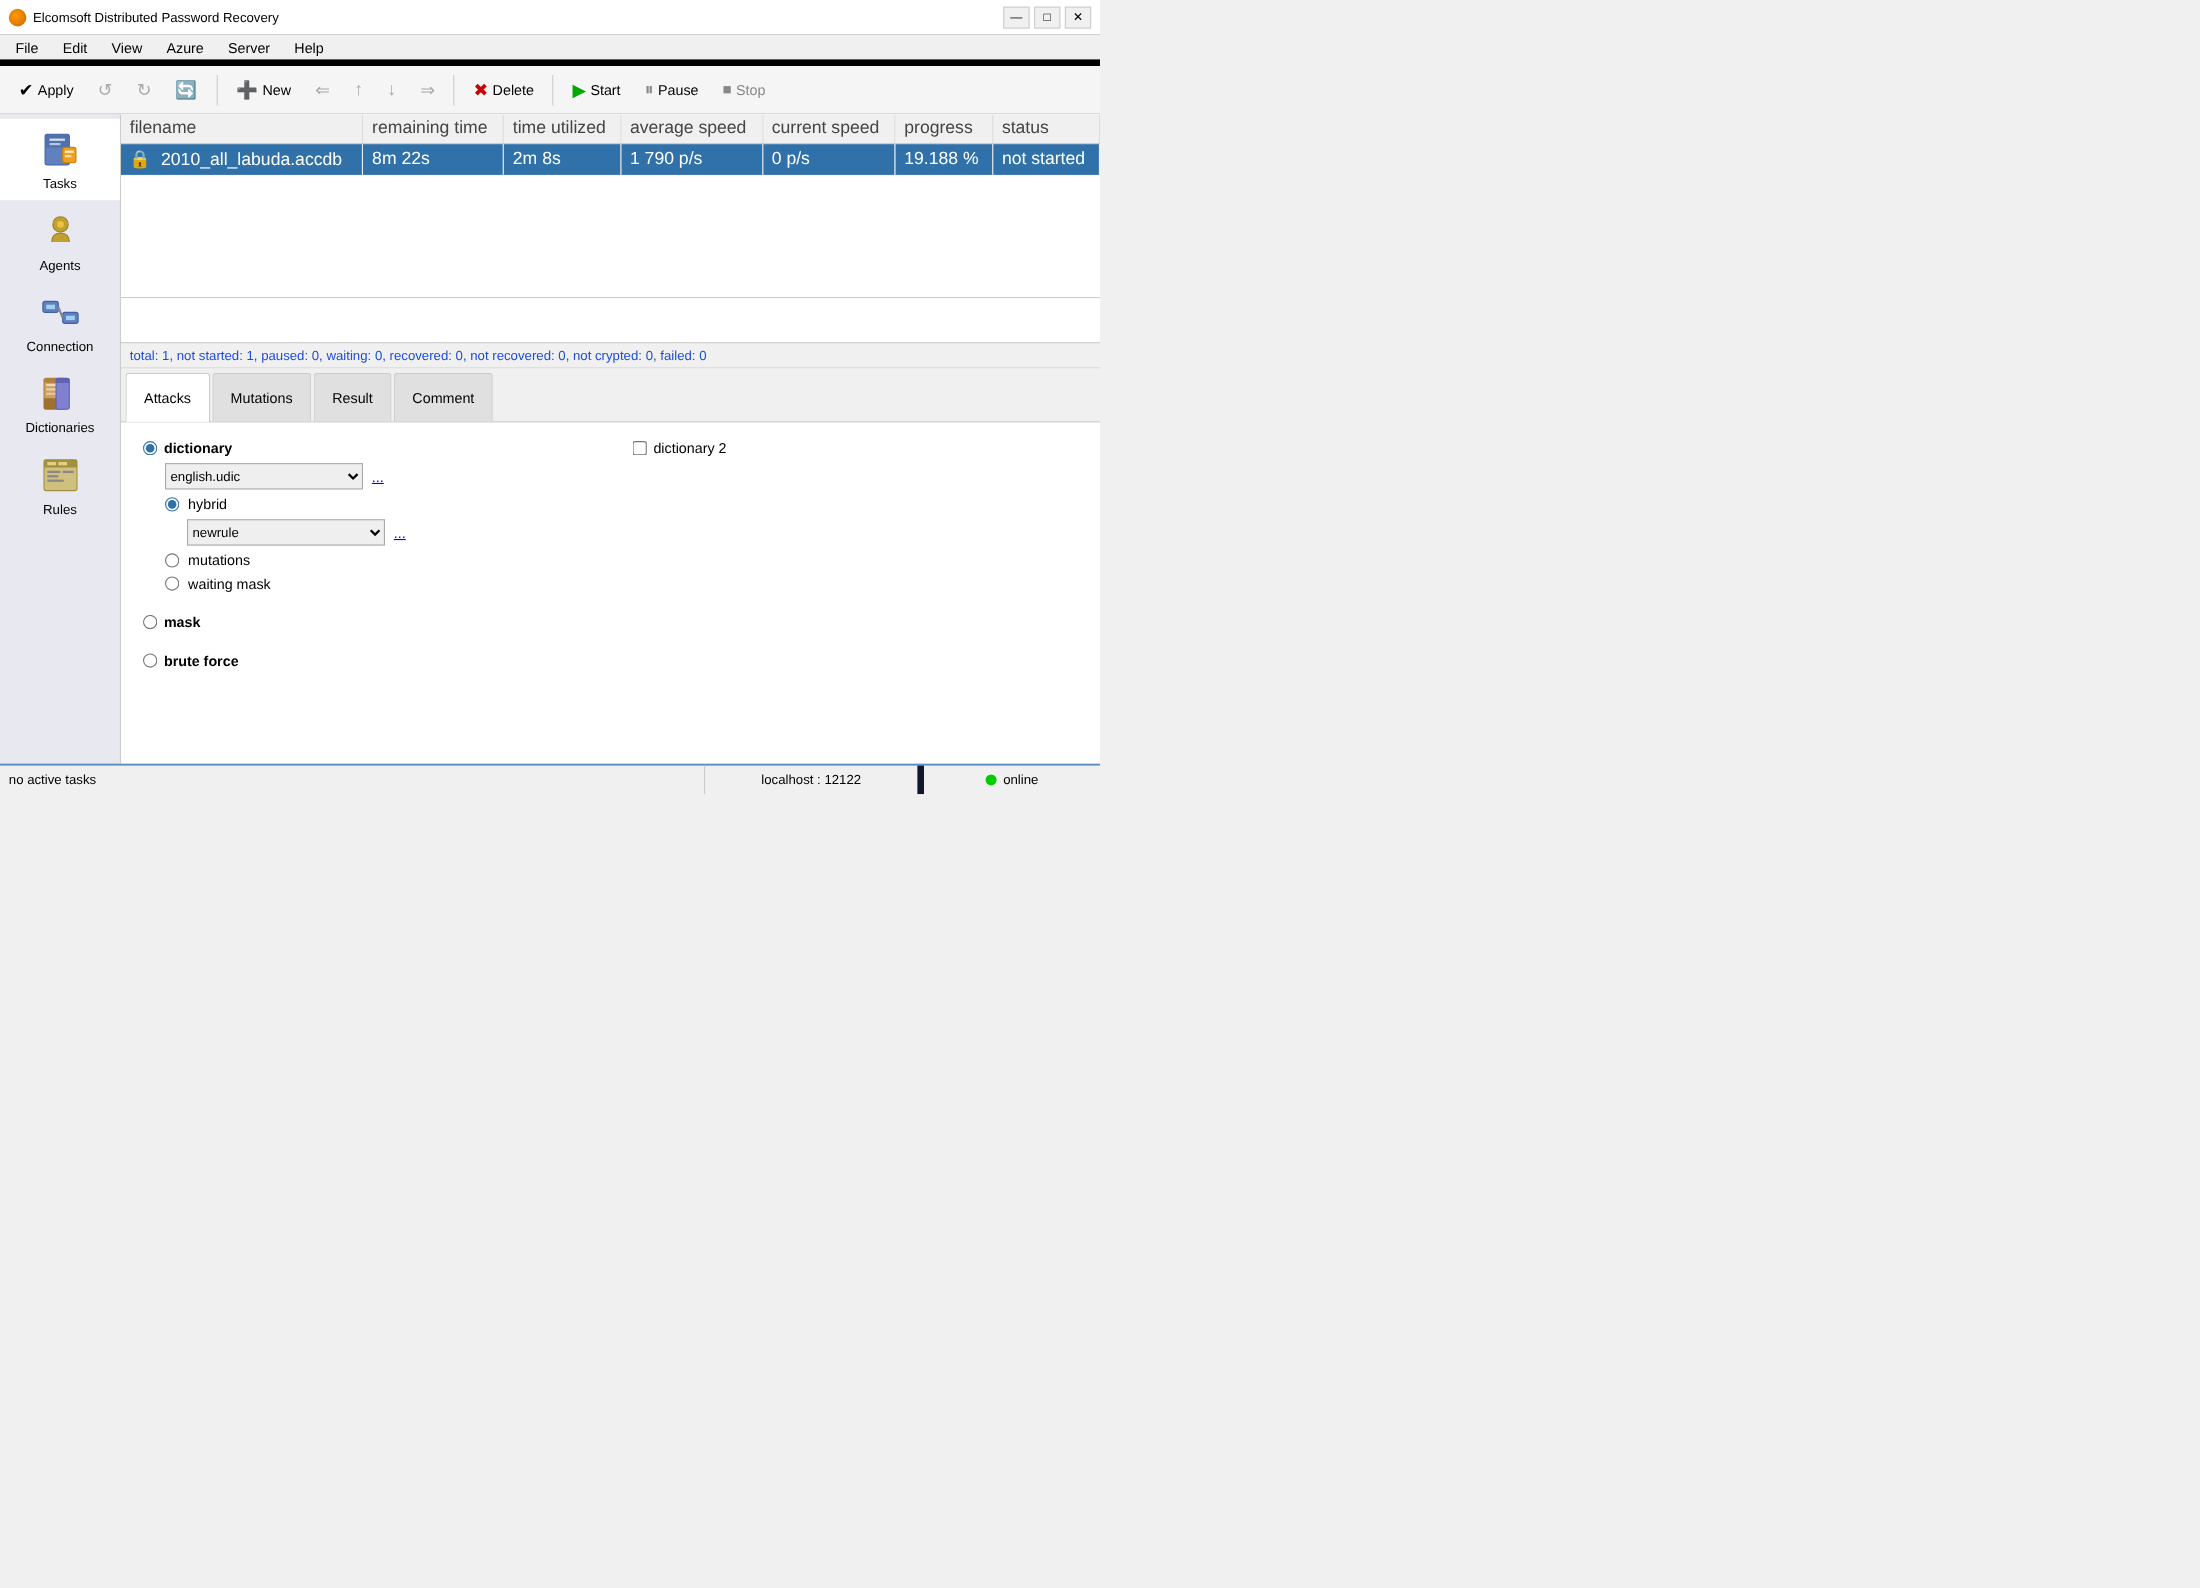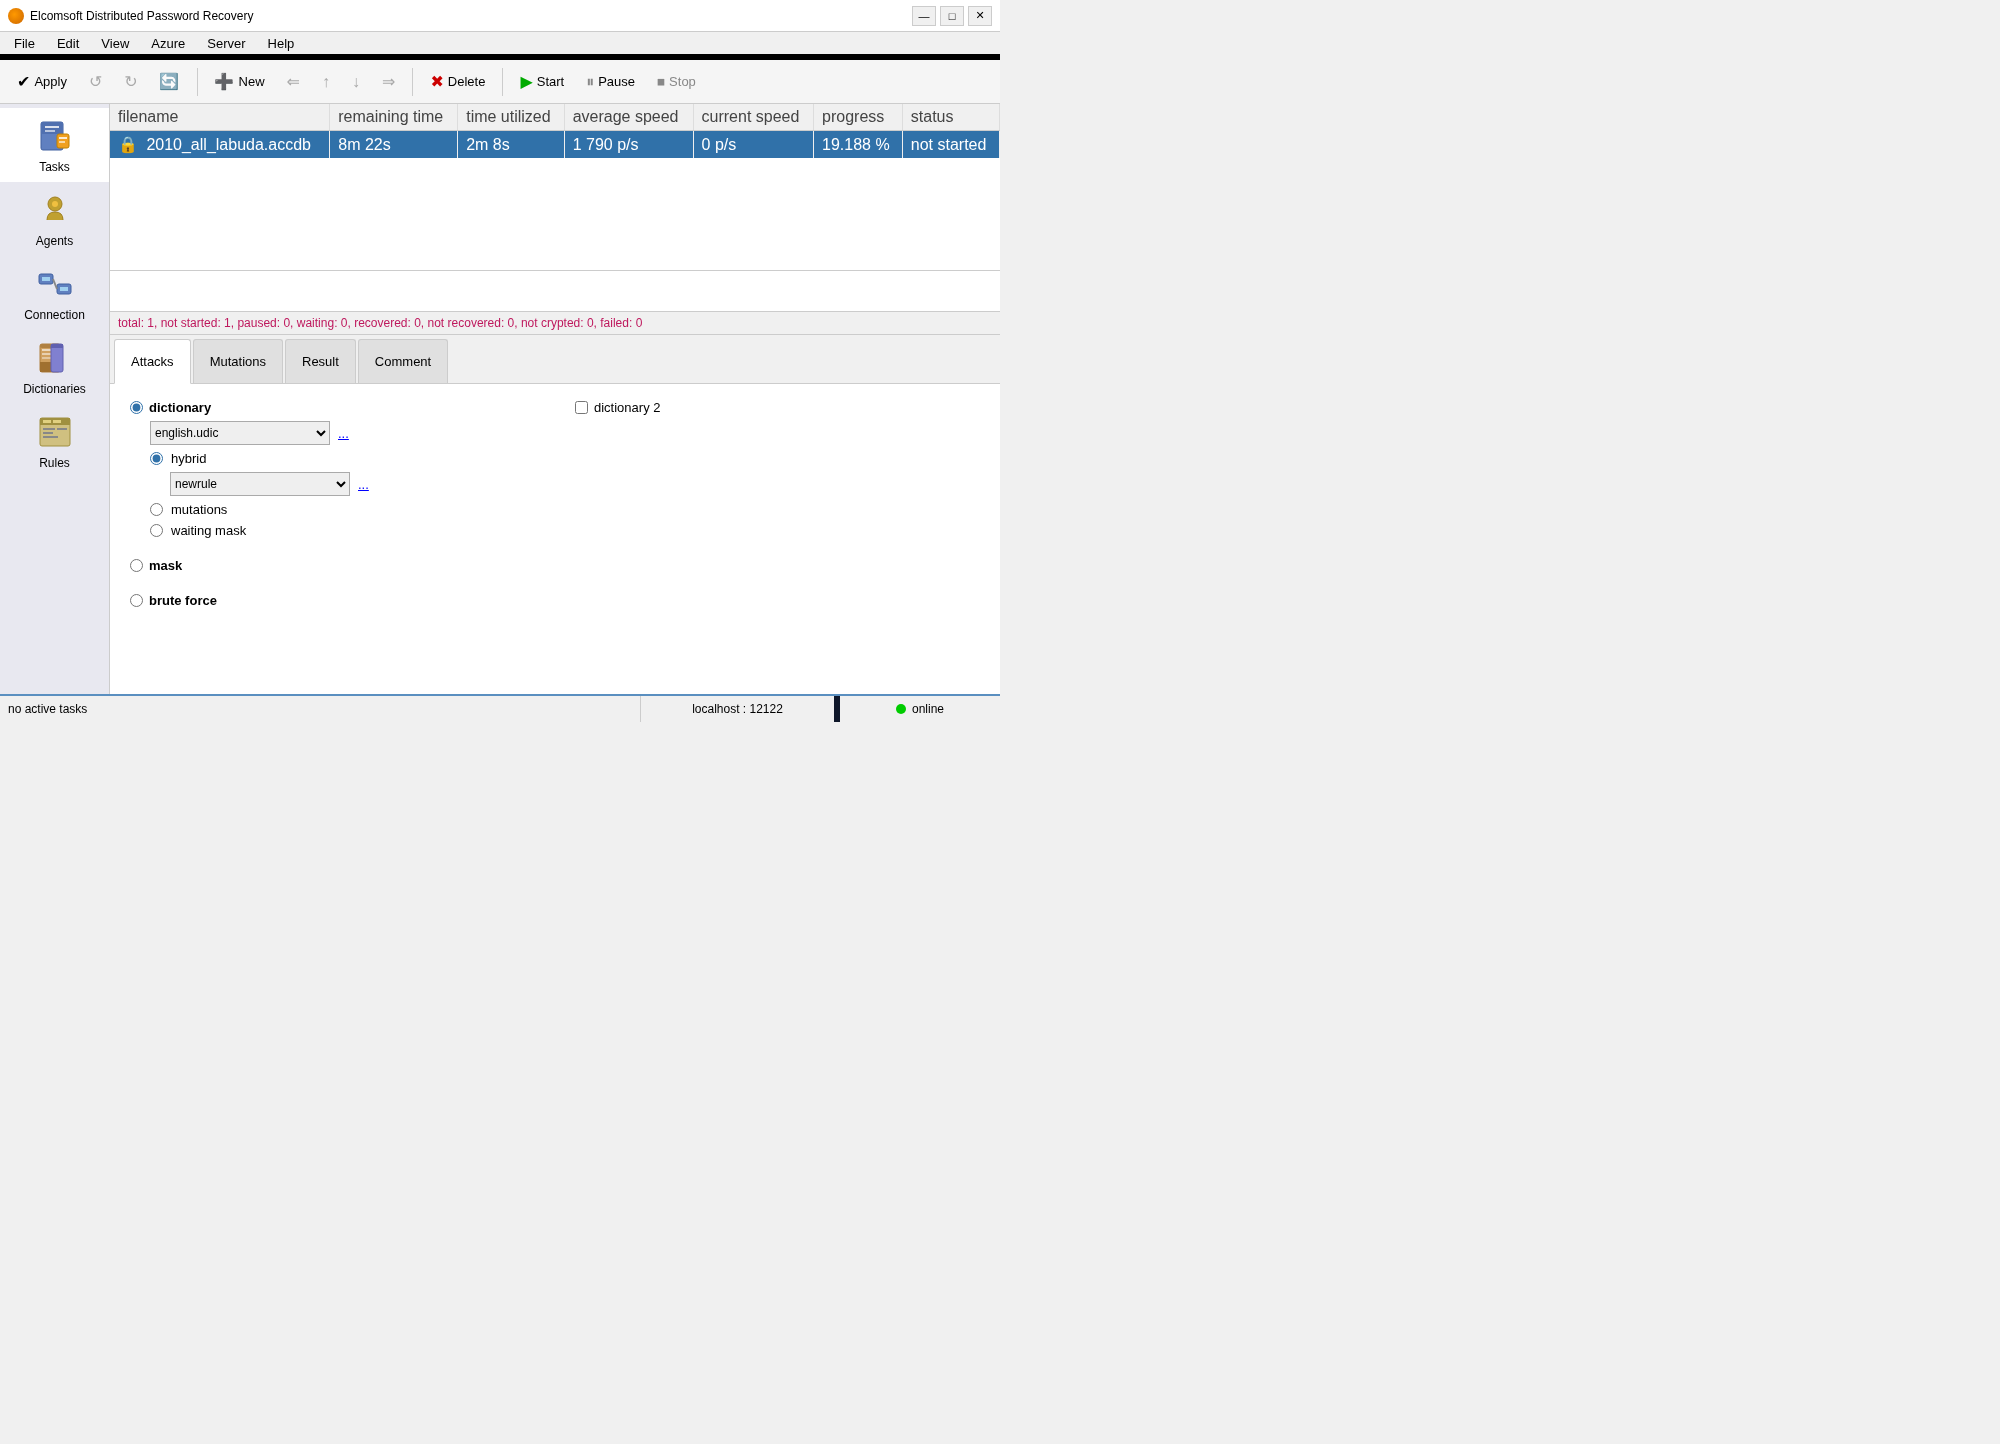--- a/index.html
+++ b/index.html
@@ -84,21 +84,21 @@
     .task-table td { padding: 4px 8px; border-right: 1px solid #eee; }
     .task-table .row-selected { background: #3071a9; color: #fff; }
     .task-table .row-selected td { color: #fff; }
 
     
     .status-bar {
       font-size: 12px;
       padding: 4px 8px;
       background: #f0f0f0;
       border-top: 1px solid #ccc;
-      color: #be185d;
+      color: #1d4ed8;
       margin-top: 40px;
     }
 
     
     .bottom-panel {
       border-top: 1px solid #ccc;
       background: #fff;
       height: 360px;
       display: flex;
       flex-direction: column;

